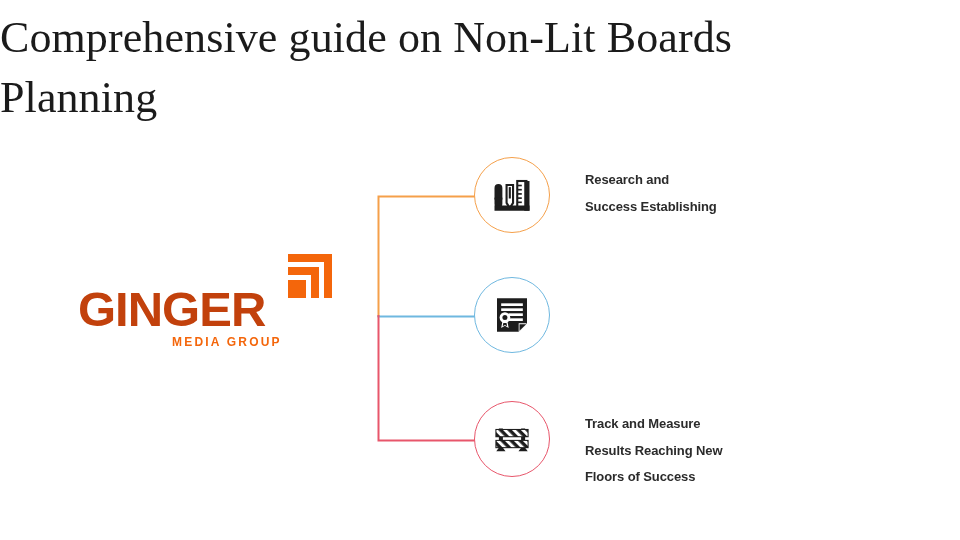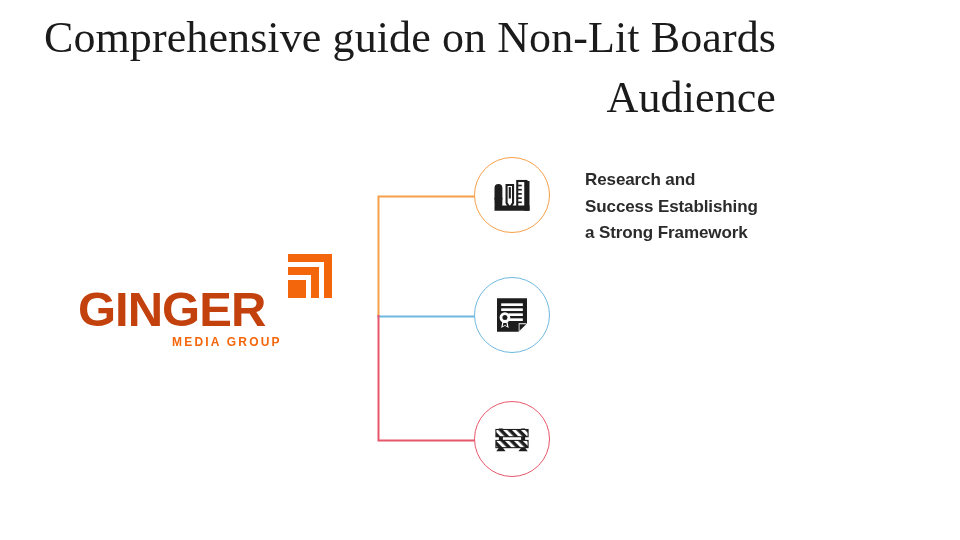--- a/index.html
+++ b/index.html
@@ -23,21 +23,21 @@
     height: 540px;
     background: #ffffff;
   }
 
   
   .title {
     position: absolute;
     left: 0;
     top: 8px;
     width: 776px;
-    text-align: right;
+    text-align: left;
     font-family: "Liberation Serif", "DejaVu Serif", serif;
     font-size: 44px;
     line-height: 60px;
     font-weight: 400;
     color: #1b1b1b;
     letter-spacing: 0.1px;
   }
   .title-line { display: block; }
 
   
@@ -115,34 +115,34 @@
   }
   .badge svg { display: block; }
 
   .item-text {
     position: absolute;
     left: 111px;
     top: 10px;
     width: 290px;
     font-family: "Liberation Sans", sans-serif;
     font-weight: 700;
-    font-size: 17px;
+    font-size: 13px;
     line-height: 26.5px;
     color: #2b2b2b;
     letter-spacing: -0.1px;
   }
 </style>
 </head>
 <body>
 
 <div class="slide">
 
   <div class="title">
     <span class="title-line">Comprehensive guide on Non-Lit Boards</span>
-    <span class="title-line">Audience</span>
+    <span class="title-line">Planning</span>
   </div>
 
   <div class="logo">
     <div class="logo-mark">
       <svg width="50" height="50" viewBox="0 0 50 50" aria-hidden="true">
 
         <path d="M6 0 H50 V44 H42 V8 H6 Z" fill="#F4660B"></path>
 
         <path d="M6 13 H37 V44 H29 V21 H6 Z" fill="#F4660B"></path>
 
@@ -181,21 +181,20 @@
           <rect x="30" y="31.4" width="5.2" height="1.9"></rect>
 
           <rect x="4" y="36" width="40" height="6"></rect>
           <rect x="38" y="8" width="6" height="34"></rect>
         </g>
       </svg>
     </div>
     <div class="item-text">
       <span>Research and</span><br>
       <span>Success Establishing</span><br>
-      <span>a Strong Framework</span>
     </div>
   </div>
 
   <div class="item item-2">
     <div class="badge" style="border-color:#6FB8E0">
       <svg width="40" height="40" viewBox="0 0 48 48" aria-hidden="true">
         <g fill="#1d1d1d">
 
           <path d="M6 4 H42 V34 L32 44 H6 Z"></path>
           <path d="M42 34 L32 44 V34 Z" fill="#ffffff"></path>
@@ -230,15 +229,20 @@
           <path d="M34.4 12 h4.6 v22 l3 4 h-10.6 l3 -4 Z"></path>
 
           <rect x="5" y="12.5" width="38" height="9.5"></rect>
           <rect x="6.2" y="13.7" width="35.6" height="7.1" fill="url(#stripes)"></rect>
 
           <rect x="5" y="25" width="38" height="9.5"></rect>
           <rect x="6.2" y="26.2" width="35.6" height="7.1" fill="url(#stripes)"></rect>
         </g>
       </svg>
     </div>
+    <div class="item-text">
+      <span>Track and Measure</span><br>
+      <span>Results Reaching New</span><br>
+      <span>Floors of Success</span>
+    </div>
   </div>
 
 </div>
 
 </body></html>

